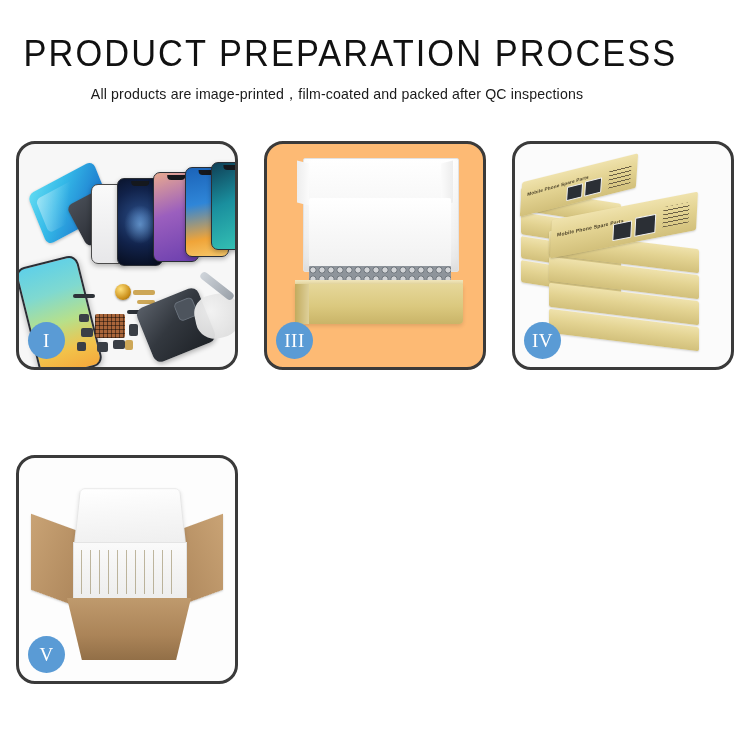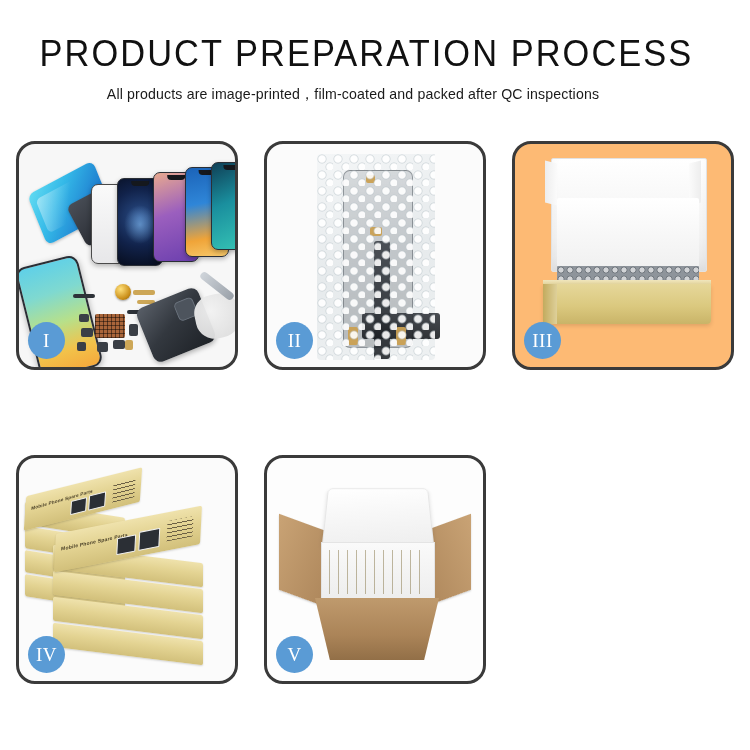--- a/index.html
+++ b/index.html
@@ -20,21 +20,20 @@
     background: #ffffff;
   }
 
   
   .header {
     position: absolute;
     left: 0;
     top: 34px;
     width: 674px;
     text-align: center;
-    margin-left: 16px;
   }
   .title {
     font-family: "Liberation Sans", sans-serif;
     font-size: 37px;
     font-weight: 400;
     letter-spacing: 2.2px;
     color: #111111;
     line-height: 1.08;
     transform: scaleX(0.93);
     transform-origin: center;
@@ -432,36 +431,20 @@
           <div class="flex" style="left:48px; top:56px; width:8px;  height:10px;"></div>
         </div>
 
         <div class="backplate"></div>
         <div class="hand"></div>
         <div class="tool"></div>
       </div>
       <div class="badge">I</div>
     </div>
 
-    <div class="panel p2">
-      <div class="scene">
-        <div class="bag">
-          <div class="lcd">
-            <div class="lcd-cable"></div>
-            <div class="lcd-foot"></div>
-            <div class="tape" style="left:22px; top:4px;  width:9px;  height:8px;"></div>
-            <div class="tape" style="left:26px; top:56px; width:12px; height:9px;"></div>
-            <div class="tape" style="left:4px;  bottom:2px; width:10px; height:18px;"></div>
-            <div class="tape" style="right:6px; bottom:2px; width:10px; height:18px;"></div>
-          </div>
-          <div class="bubbles"></div>
-        </div>
-      </div>
-      <div class="badge">II</div>
-    </div>
 
     <div class="panel p3">
       <div class="scene">
         <div class="box3-lid"></div>
         <div class="box3-lid-flapL"></div>
         <div class="box3-lid-flapR"></div>
         <div class="foam"></div>
         <div class="box3-fill"></div>
         <div class="box3-rim"></div>
         <div class="box3-body"></div>

